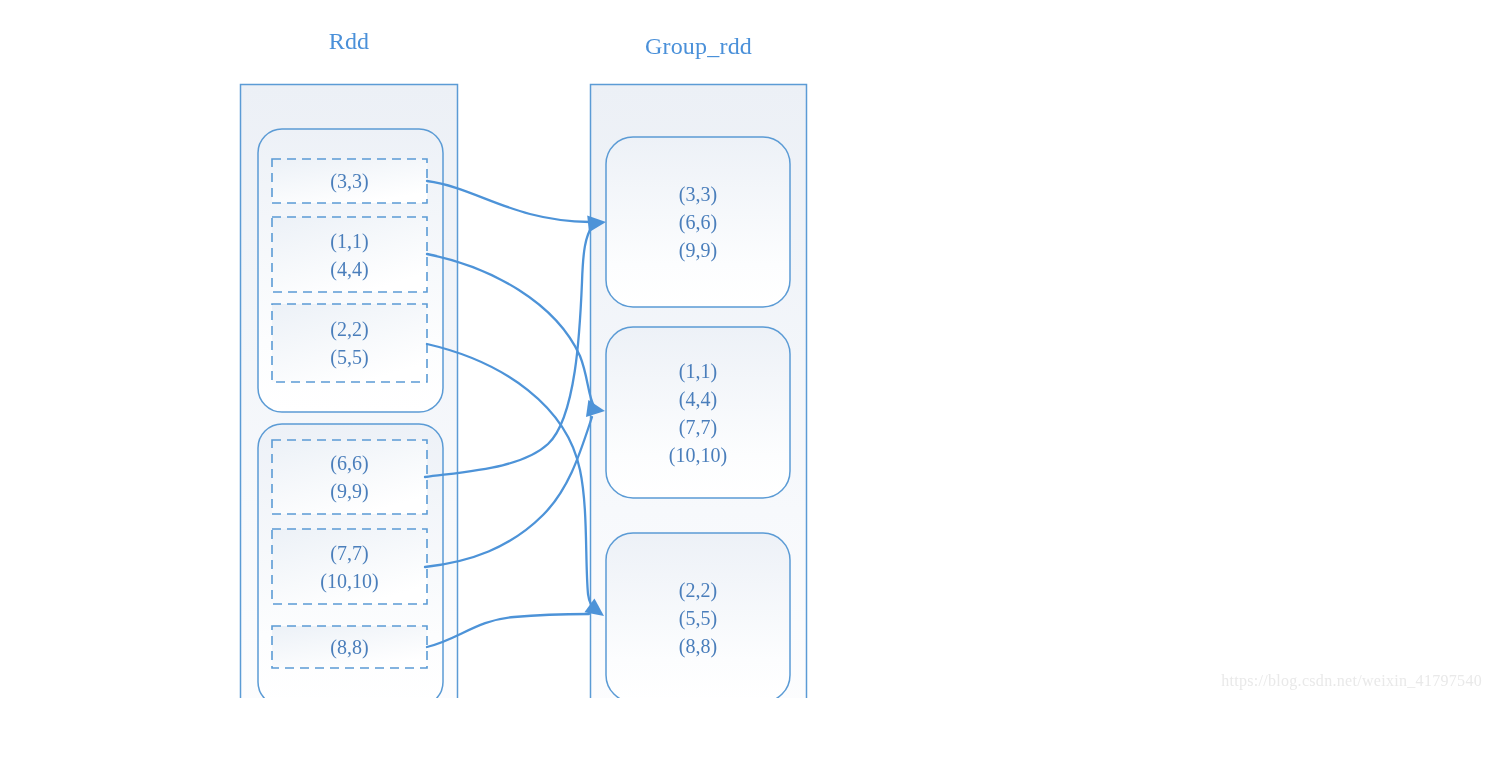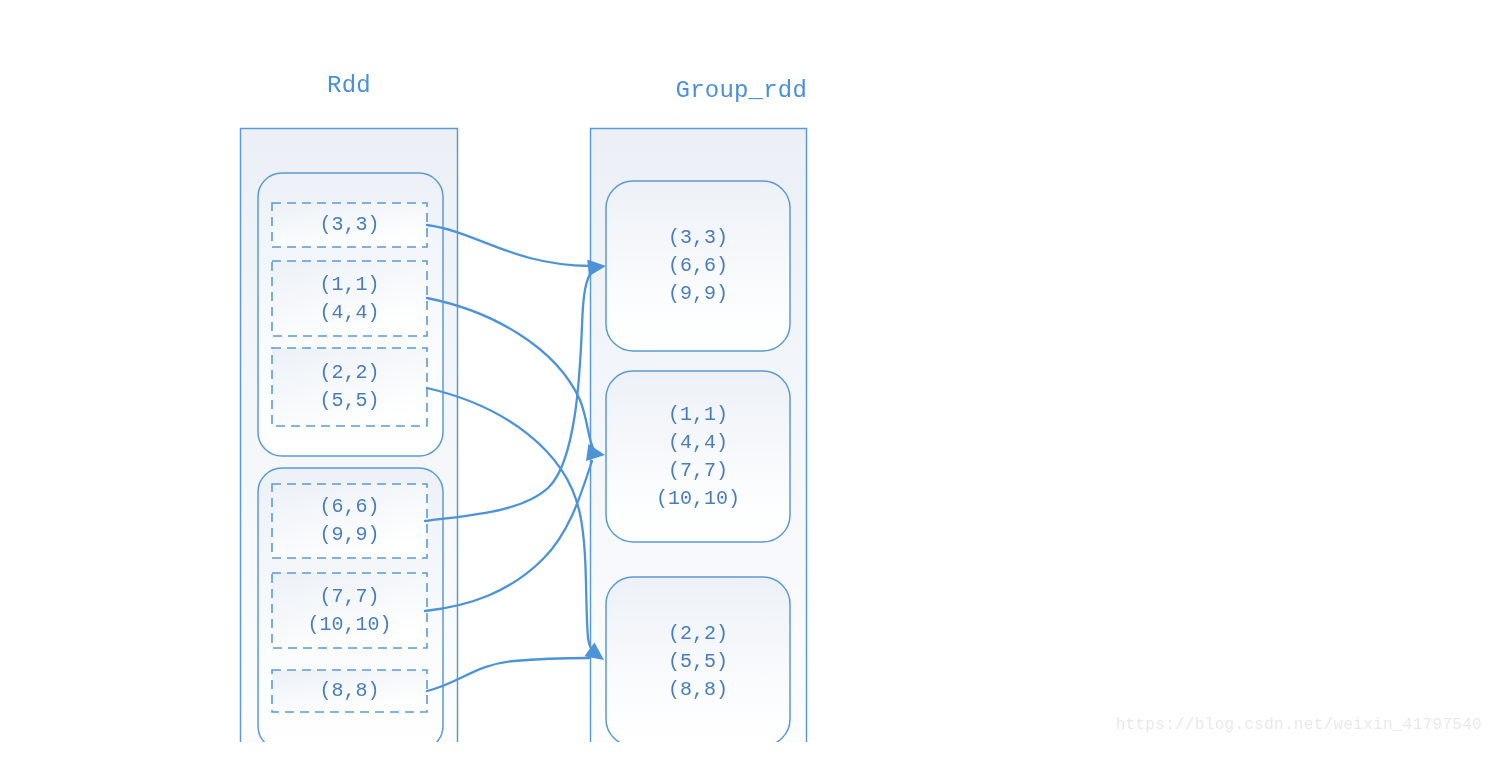--- a/index.html
+++ b/index.html
@@ -1,22 +1,21 @@
 <!DOCTYPE html>
 <html><head>
 <meta charset="utf-8">
 <style>
   html,body{margin:0;padding:0;background:#ffffff;}
   .stage{
     position:relative;
     width:1494px;height:698px;
     background:#ffffff;
-    font-family:Liberation Mono, monospace;
+    font-family:Liberation Serif, serif;
     overflow:hidden;
-    margin-top:44px;
   }
   .layer{position:absolute;left:0;top:0;}
   .title{
     position:absolute;
     text-align:center;
     color:#4a90d9;
     font-size:24px;
     letter-spacing:0.2px;
   }
   .cell{
@@ -95,21 +94,21 @@
       <g transform="translate(605,411) rotate(8)">
         <polygon points="0,0 -18,-8.5 -18,8.5"></polygon>
       </g>
       <g transform="translate(604,616) rotate(36)">
         <polygon points="0,0 -18,-8.5 -18,8.5"></polygon>
       </g>
     </g>
   </svg>
 
   <div class="title" style="left:240px;top:28px;width:218px;">Rdd</div>
-  <div class="title" style="left:590px;top:33px;width:217px;text-align:right;">Group_rdd</div>
+  <div class="title" style="left:590px;top:33px;width:217px;">Group_rdd</div>
 
   <div class="cell" style="left:272px;top:159px;width:155px;height:44px;">
     <div>(3,3)</div>
   </div>
   <div class="cell" style="left:272px;top:217px;width:155px;height:75px;">
     <div>(1,1)</div>
     <div>(4,4)</div>
   </div>
   <div class="cell" style="left:272px;top:304px;width:155px;height:78px;">
     <div>(2,2)</div>

